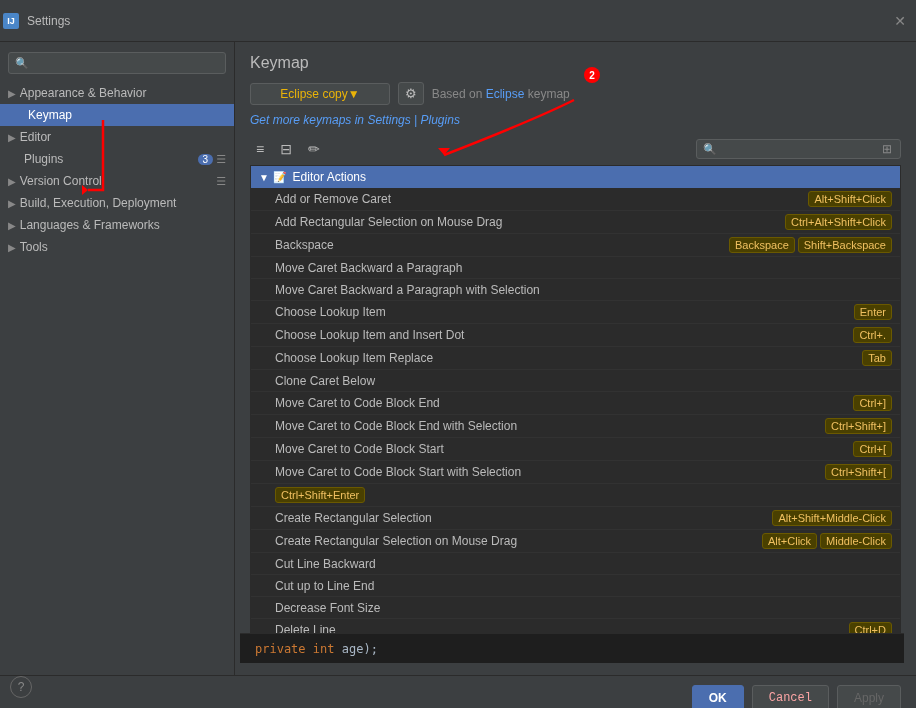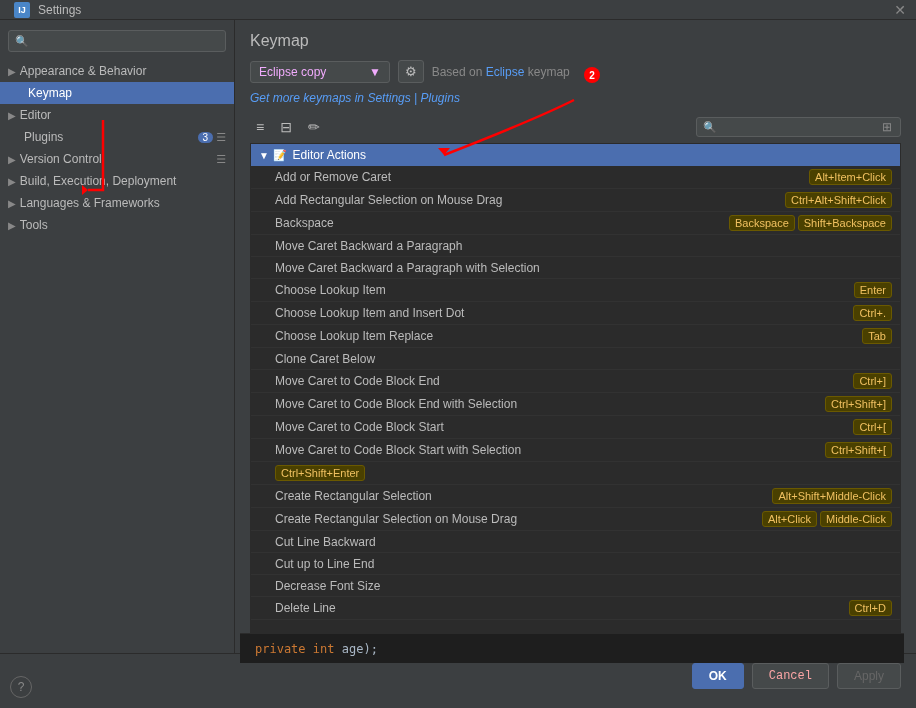--- a/index.html
+++ b/index.html
@@ -10,24 +10,24 @@
       font-family: 'Segoe UI', Arial, sans-serif;
       font-size: 12px;
       color: #bbbbbb;
       overflow: hidden;
       position: relative;
     }
 
     
     .title-bar {
       background: #3c3f41;
-      height: 20px;
-      display: flex;
-      align-items: center;
-      padding: 0 14px;
+      height: 42px;
+      display: flex;
+      align-items: center;
+      padding: 0 3px;
       border-bottom: 1px solid #2b2b2b;
       position: relative;
     }
     .title-bar-icon {
       width: 16px;
       height: 16px;
       margin-right: 8px;
       background: #4a86c8;
       border-radius: 2px;
       display: flex;
@@ -146,28 +146,28 @@
     
     .keymap-row {
       display: flex;
       align-items: center;
       gap: 8px;
       margin-bottom: 8px;
     }
     .keymap-select {
       background: #45494a;
       border: 1px solid #5a5d5e;
-      color: #f0abfc;
+      color: #eab308;
       padding: 3px 8px;
       border-radius: 3px;
       font-size: 12px;
       min-width: 140px;
       display: flex;
       align-items: center;
-      justify-content: space-between;
+      justify-content: center;
       cursor: pointer;
     }
     .keymap-gear {
       background: #45494a;
       border: 1px solid #5a5d5e;
       border-radius: 3px;
       padding: 3px 6px;
       cursor: pointer;
       color: #bbbbbb;
       font-size: 13px;
@@ -457,21 +457,21 @@
 
       <div class="group-row">
         <span class="group-chevron">▼</span>
         <span class="group-icon">📝</span>
         <span>Editor Actions</span>
       </div>
 
       <div class="action-row">
         <span class="action-name">Add or Remove Caret</span>
         <div class="shortcut-badges">
-          <span class="shortcut-badge">Alt+Item+Click</span>
+          <span class="shortcut-badge">Alt+Shift+Click</span>
         </div>
       </div>
       <div class="action-row">
         <span class="action-name">Add Rectangular Selection on Mouse Drag</span>
         <div class="shortcut-badges">
           <span class="shortcut-badge">Ctrl+Alt+Shift+Click</span>
         </div>
       </div>
       <div class="action-row">
         <span class="action-name">Backspace</span>

